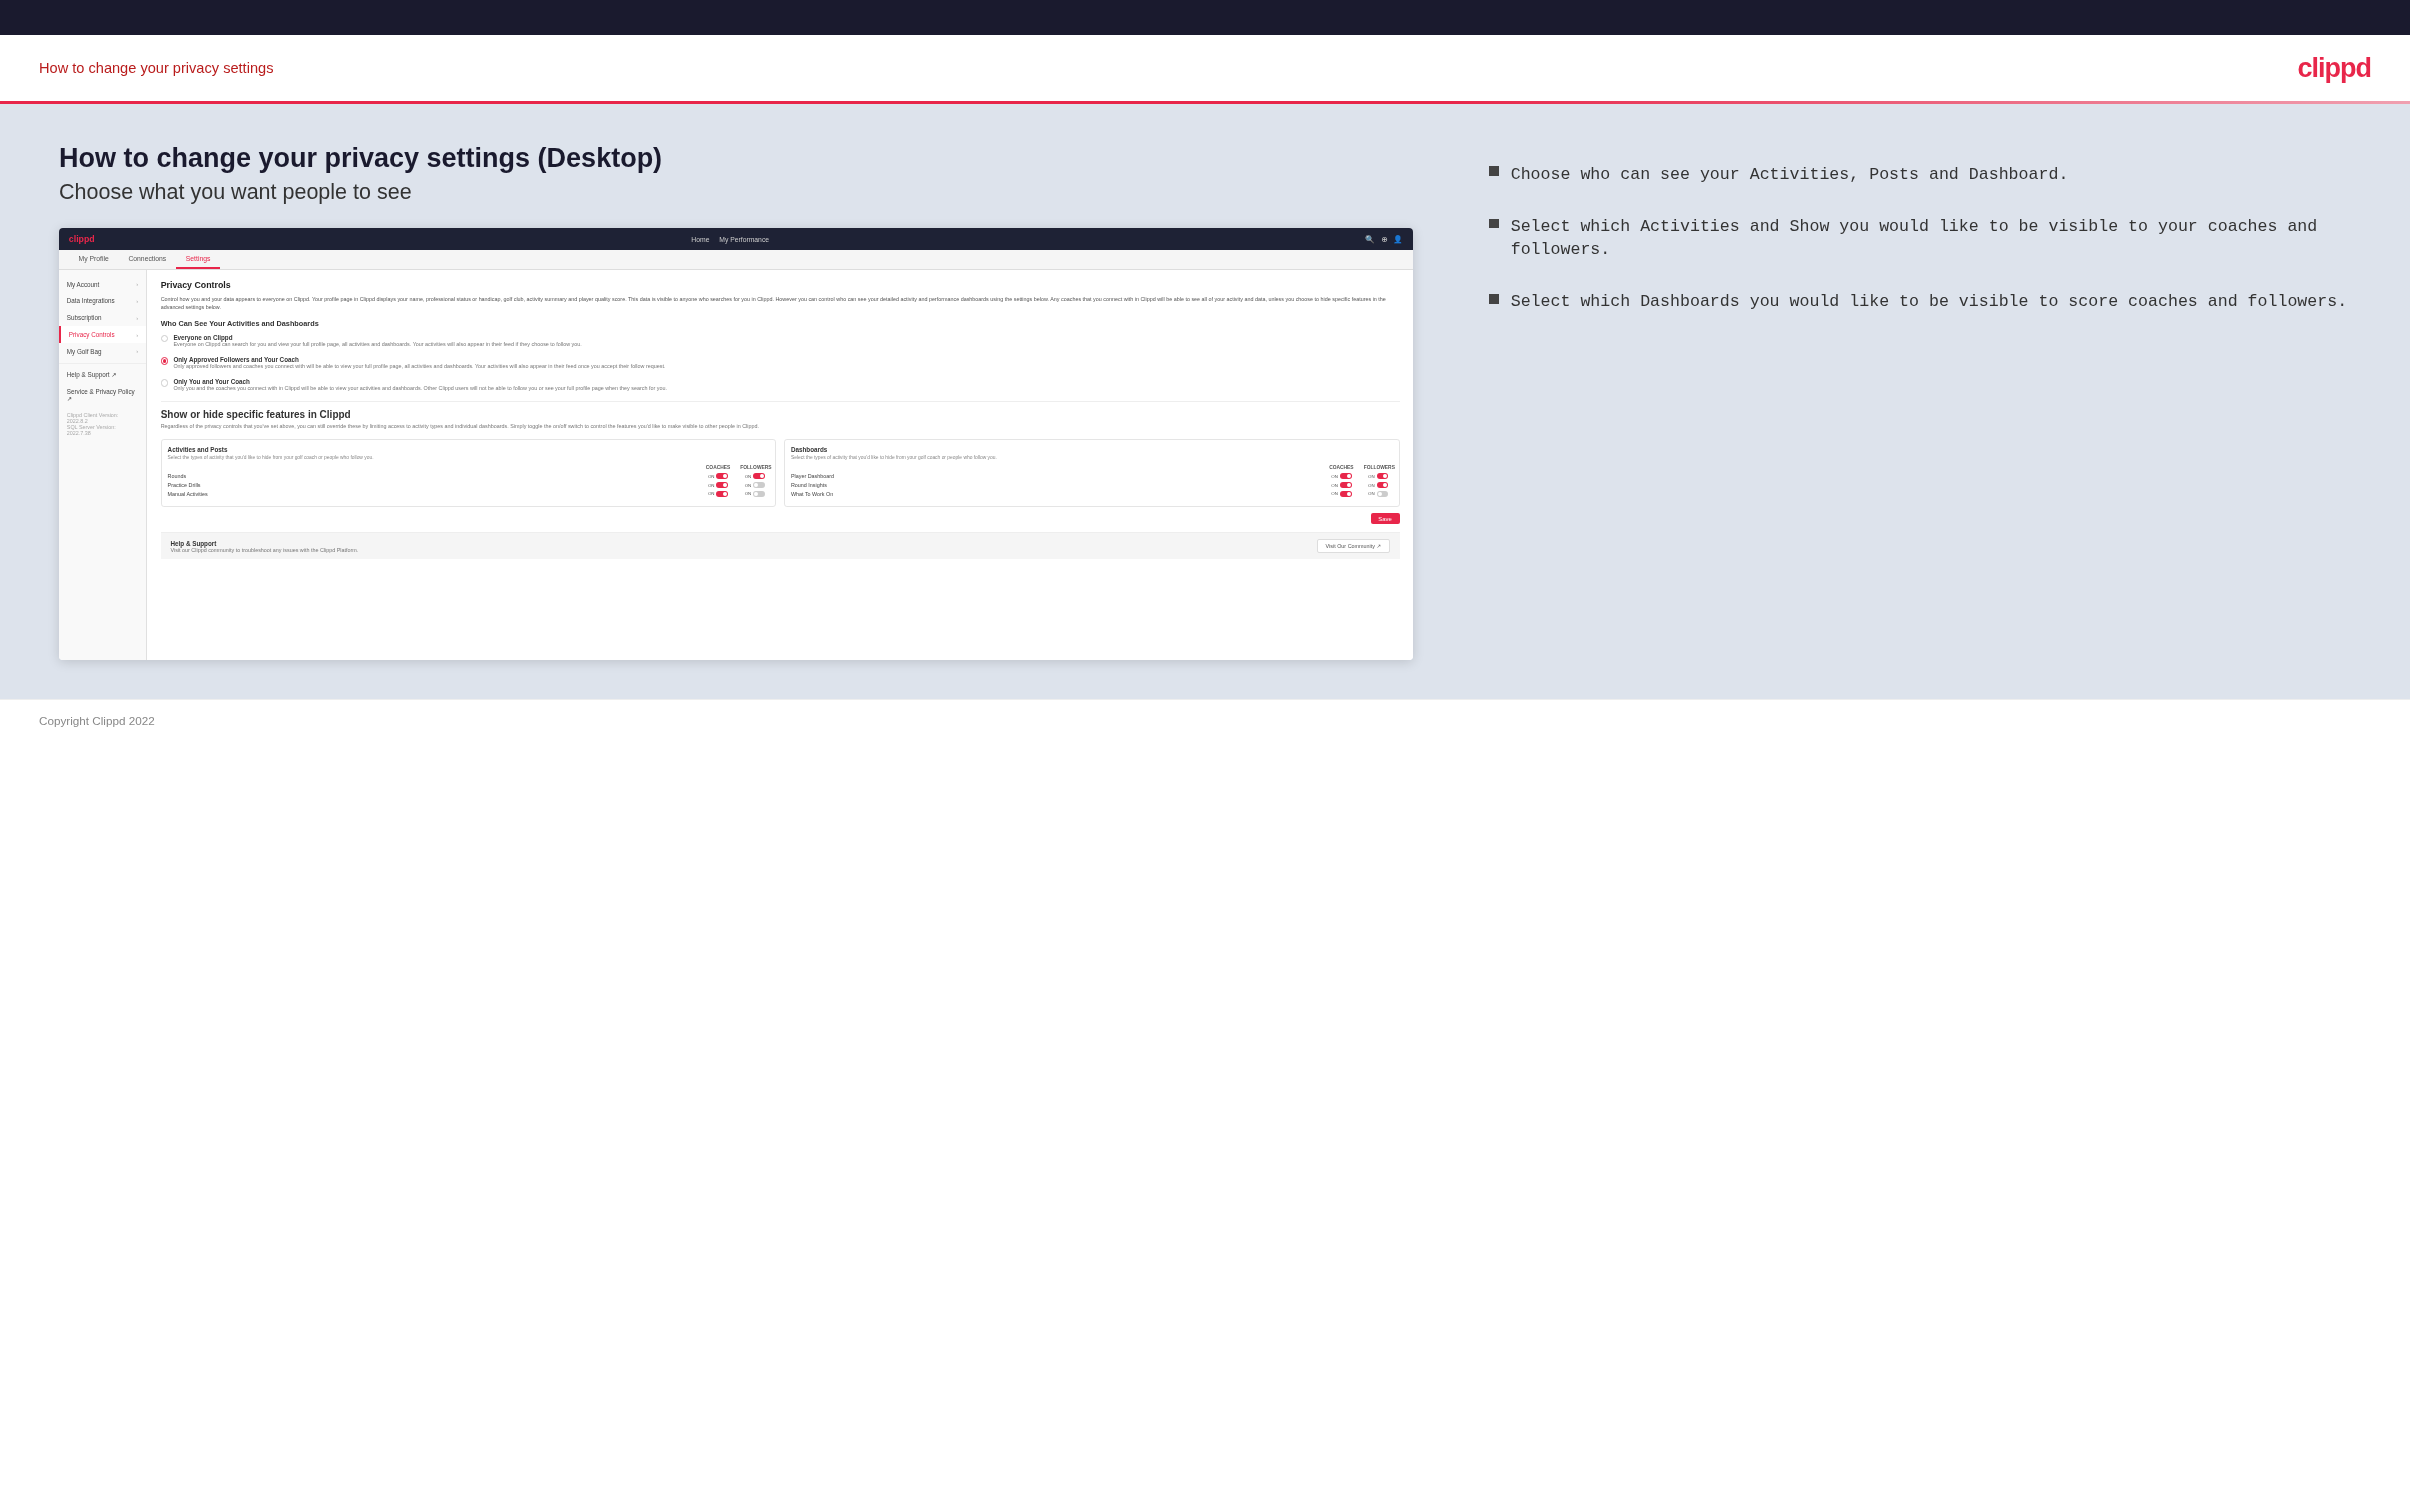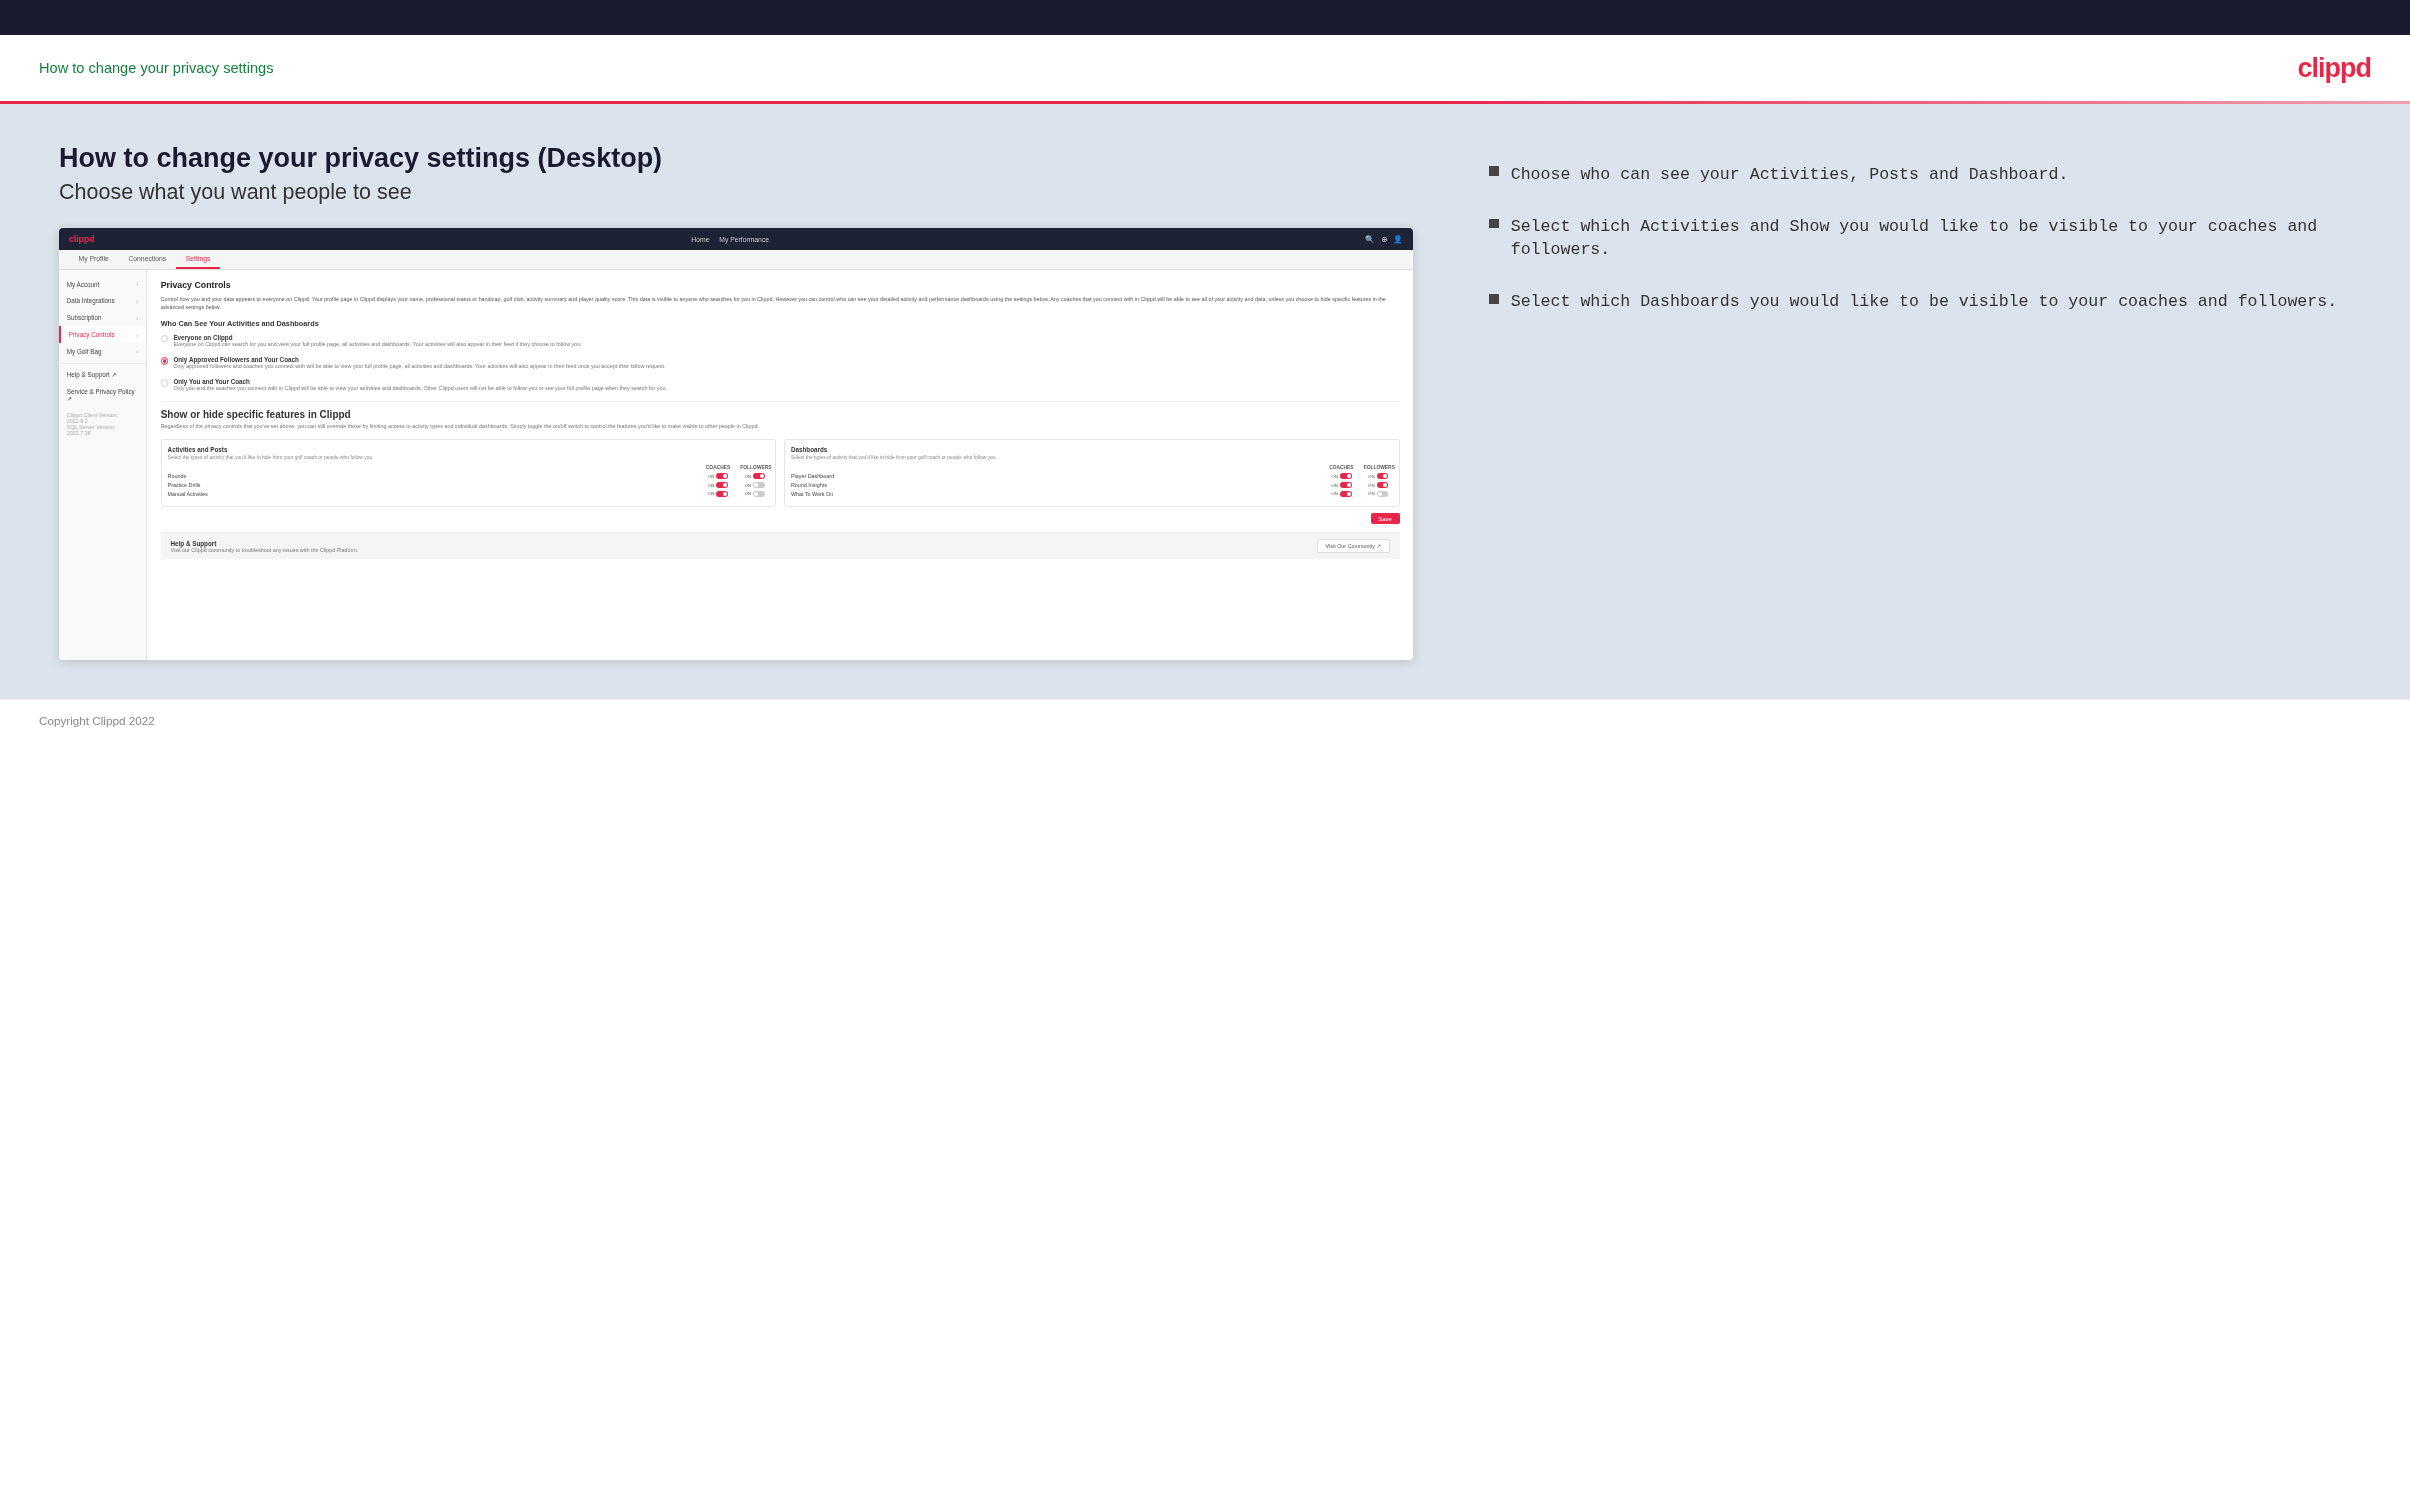--- a/index.html
+++ b/index.html
@@ -15,21 +15,21 @@
     
     .header {
       display: flex;
       align-items: center;
       justify-content: space-between;
       padding: 17.6px 39px;
       background: #fff;
     }
     .header-title {
       font-size: 14.6px;
-      color: #15803d;
+      color: #b91c1c;
     }
     .logo {
       font-size: 27px;
       font-weight: 700;
       color: #e8264a;
       letter-spacing: -1px;
     }
 
     
     .header-divider {
@@ -690,21 +690,21 @@
       <li>
         <div class="bullet-square"></div>
         <span class="bullet-text">Choose who can see your Activities, Posts and Dashboard.</span>
       </li>
       <li>
         <div class="bullet-square"></div>
         <span class="bullet-text">Select which Activities and Show you would like to be visible to your coaches and followers.</span>
       </li>
       <li>
         <div class="bullet-square"></div>
-        <span class="bullet-text">Select which Dashboards you would like to be visible to your coaches and followers.</span>
+        <span class="bullet-text">Select which Dashboards you would like to be visible to score coaches and followers.</span>
       </li>
     </ul>
   </div>
 
 </div>
 
 <div class="footer">
   <span>Copyright Clippd 2022</span>
 </div>
 

